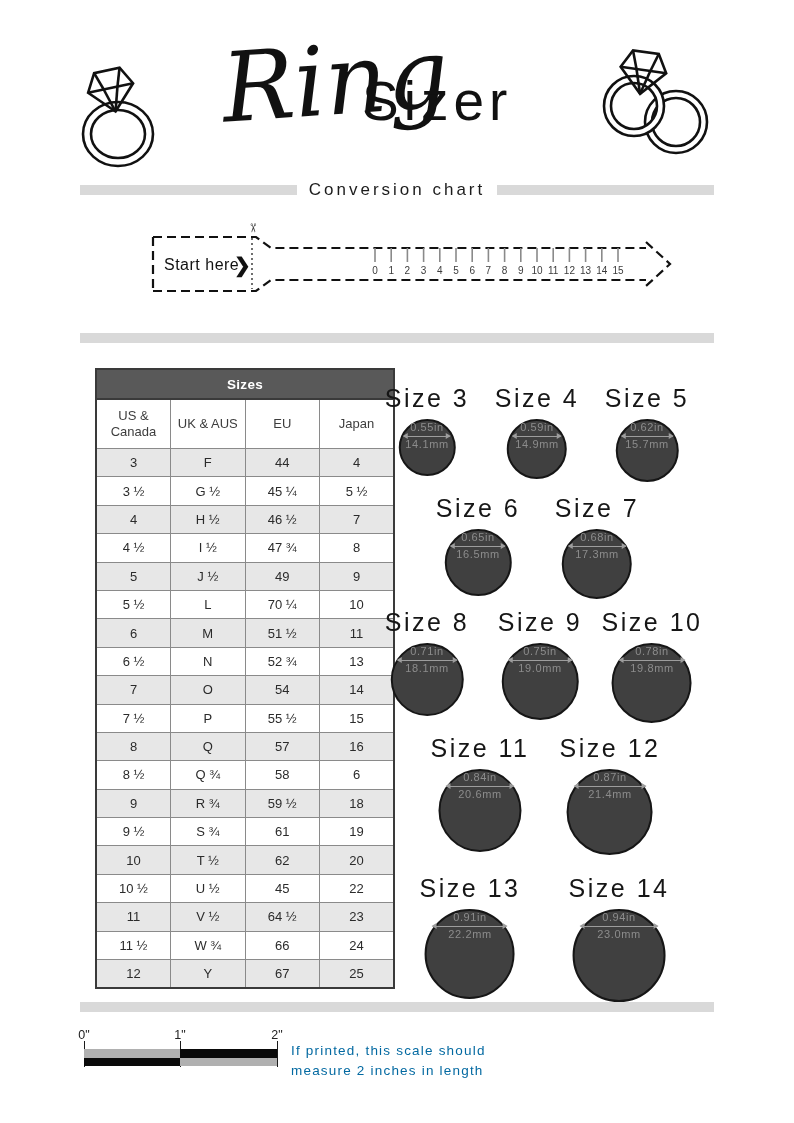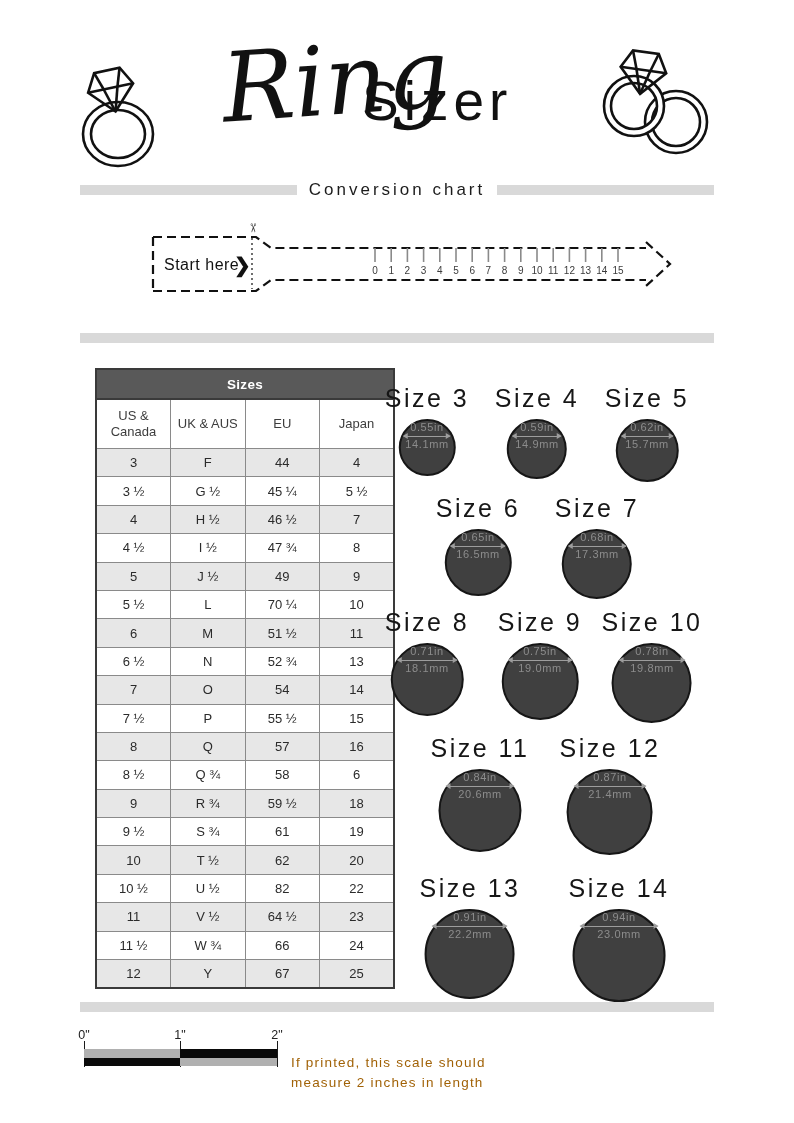--- a/index.html
+++ b/index.html
@@ -50,21 +50,21 @@
   .ah{position:absolute;top:-4px;width:0;height:0;border-top:3.5px solid transparent;
     border-bottom:3.5px solid transparent;}
   .ah.l{left:-1px;border-right:5.5px solid #9d9d9d;}
   .ah.r{right:-1px;border-left:5.5px solid #9d9d9d;}
 
   
   .scale-label{position:absolute;top:1028px;font-size:12.5px;color:#222;transform:translateX(-50%);}
   .scale-tick{position:absolute;top:1041px;width:1.4px;height:26px;background:#1a1a1a;}
   .scale-seg{position:absolute;height:8.5px;}
   .scale-note{position:absolute;left:291px;top:1041px;font-size:13.5px;letter-spacing:1.2px;
-    color:#a16207;line-height:1.45;margin-top:12px;}
+    color:#0369a1;line-height:1.45;}
 </style>
 </head>
 <body>
 
 <div class="page">
 
   <svg class="icon-left" width="100" height="110" viewBox="0 0 100 110">
     <g fill="none" stroke="#111" stroke-width="2.6">
       <ellipse cx="46" cy="72" rx="35" ry="32"></ellipse>
       <ellipse cx="46" cy="72" rx="27" ry="24"></ellipse>
@@ -256,21 +256,21 @@
         </tr>
         <tr class="alt">
           <td>10</td>
           <td>T ½</td>
           <td>62</td>
           <td>20</td>
         </tr>
         <tr>
           <td>10 ½</td>
           <td>U ½</td>
-          <td>82</td>
+          <td>45</td>
           <td>22</td>
         </tr>
         <tr class="alt">
           <td>11</td>
           <td>V ½</td>
           <td>64 ½</td>
           <td>23</td>
         </tr>
         <tr>
           <td>11 ½</td>

